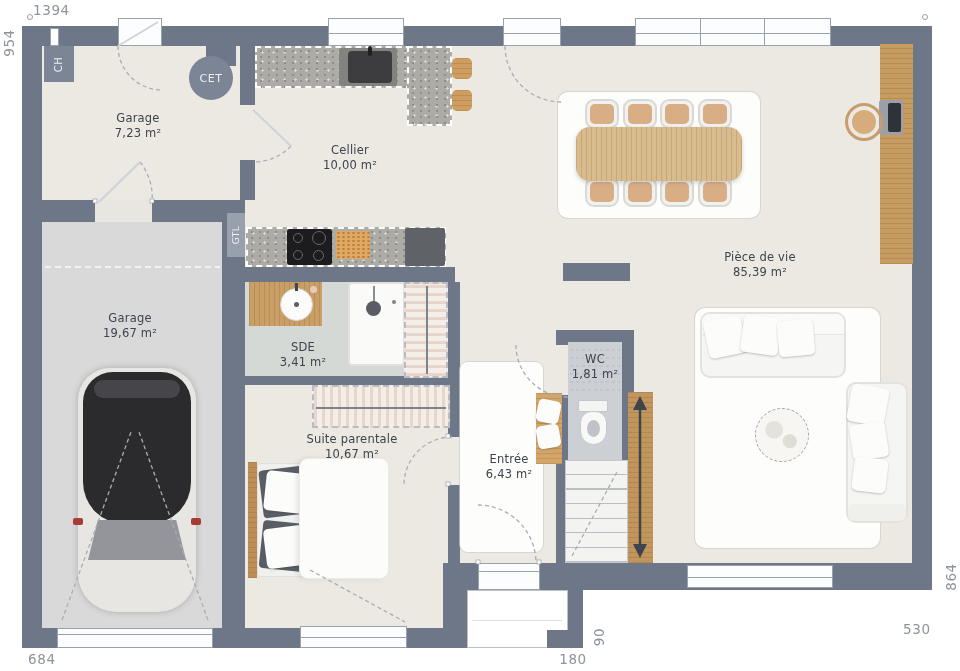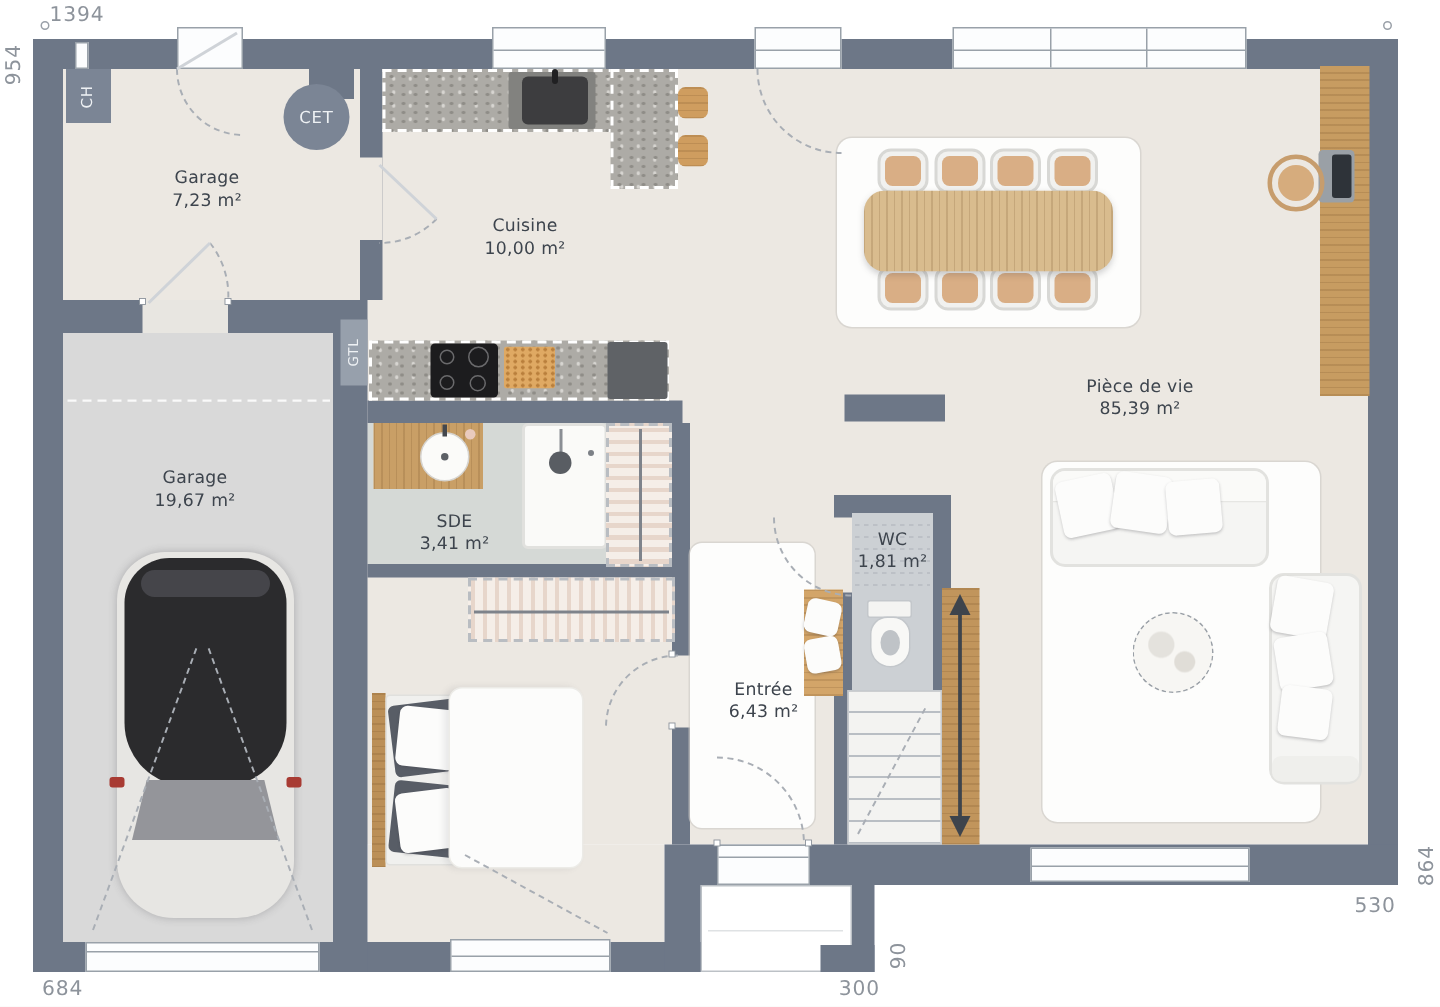--- a/index.html
+++ b/index.html
@@ -253,45 +253,49 @@
     </g>
     <circle cx="30" cy="17" r="2.5" fill="none" stroke="#9aa0a8"></circle>
     <circle cx="925" cy="17" r="2.5" fill="none" stroke="#9aa0a8"></circle>
   </svg>
 
   <div class="rlabel" style="left:138px;top:111px">
     <span style="display:block">Garage</span>
     <span style="display:block">7,23 m²</span>
   </div>
   <div class="rlabel" style="left:350px;top:143px">
-    <span style="display:block">Cuisine</span>
+    <span style="display:block">Cellier</span>
     <span style="display:block">10,00 m²</span>
   </div>
   <div class="rlabel" style="left:130px;top:311px">
     <span style="display:block">Garage</span>
     <span style="display:block">19,67 m²</span>
   </div>
   <div class="rlabel" style="left:303px;top:340px">
     <span style="display:block">SDE</span>
     <span style="display:block">3,41 m²</span>
   </div>
+  <div class="rlabel" style="left:352px;top:432px">
+    <span style="display:block">Suite parentale</span>
+    <span style="display:block">10,67 m²</span>
+  </div>
   <div class="rlabel" style="left:509px;top:452px">
     <span style="display:block">Entrée</span>
     <span style="display:block">6,43 m²</span>
   </div>
   <div class="rlabel" style="left:595px;top:352px">
     <span style="display:block">WC</span>
     <span style="display:block">1,81 m²</span>
   </div>
   <div class="rlabel" style="left:760px;top:250px">
     <span style="display:block">Pièce de vie</span>
     <span style="display:block">85,39 m²</span>
   </div>
 
   <div class="dim" style="left:33px;top:2px">1394</div>
   <div class="dim dimv" style="left:-12px;top:36px">954</div>
   <div class="dim" style="left:28px;top:651px">684</div>
-  <div class="dim" style="left:548px;top:651px;width:50px;text-align:center">300</div>
+  <div class="dim" style="left:548px;top:651px;width:50px;text-align:center">180</div>
   <div class="dim dimv" style="left:578px;top:630px">90</div>
-  <div class="dim" style="left:903px;top:596px">530</div>
+  <div class="dim" style="left:903px;top:621px">530</div>
   <div class="dim dimv" style="left:930px;top:570px">864</div>
 
 </div>
 
 </body></html>

